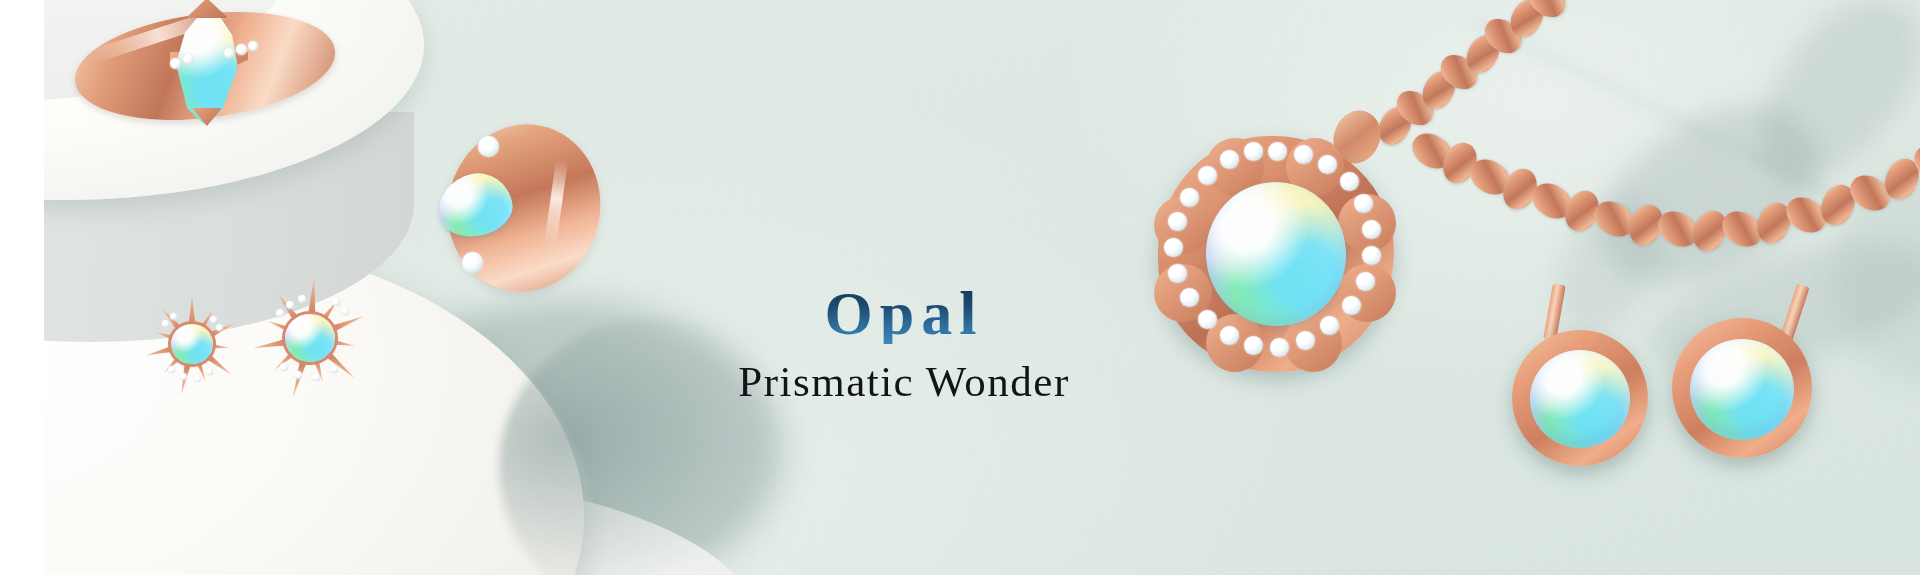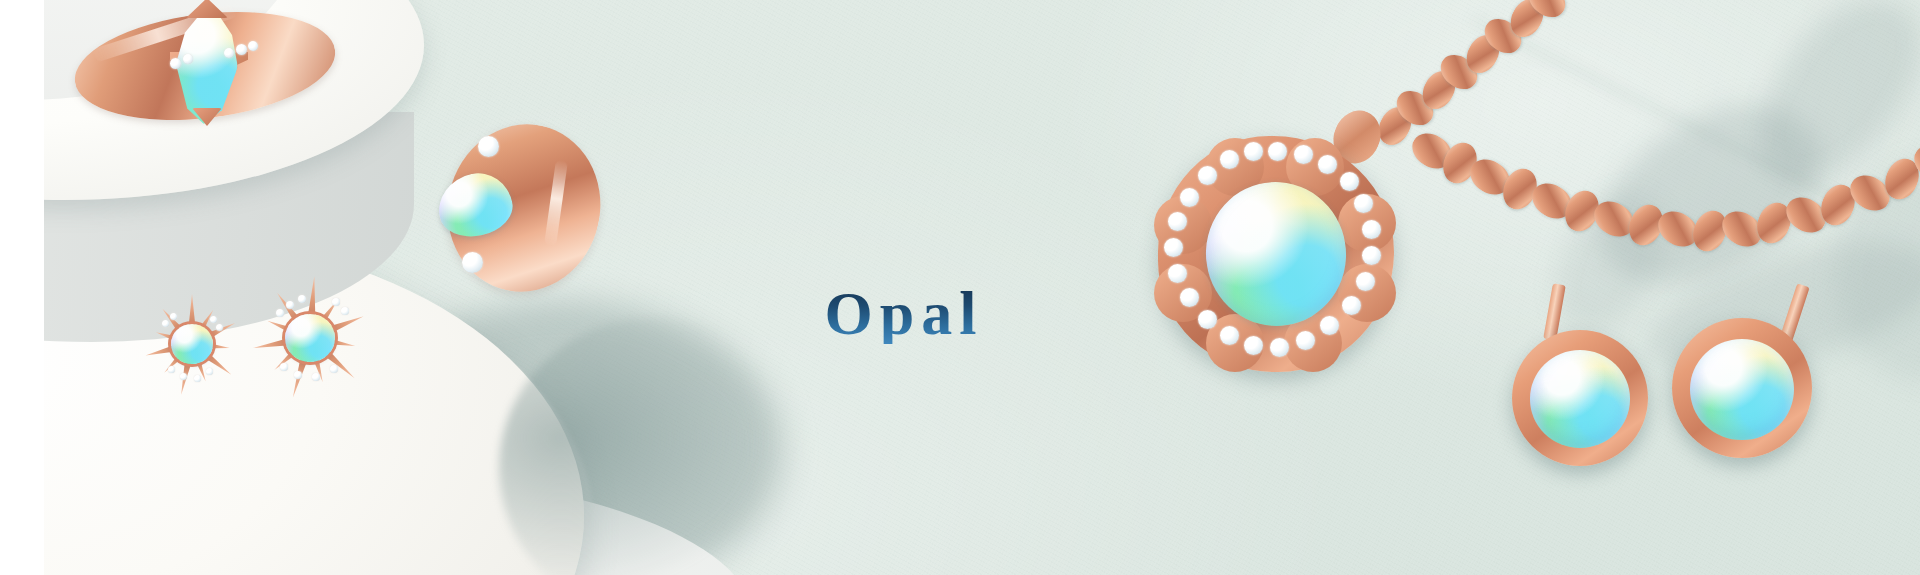--- a/index.html
+++ b/index.html
@@ -499,15 +499,16 @@
     <div class="gem opal"></div>
   </div>
   <div id="stud-right" class="stud">
     <div class="post" style="left:116px; top:-34px; width:13px; height:58px; transform:rotate(18deg);"></div>
     <div class="bezel"></div>
     <div class="gem opal"></div>
   </div>
 
   <div id="text-block">
     <div id="headline">Opal</div>
+    <div id="subhead">Prismatic Wonder</div>
   </div>
 
 </div>
 
 </body></html>

